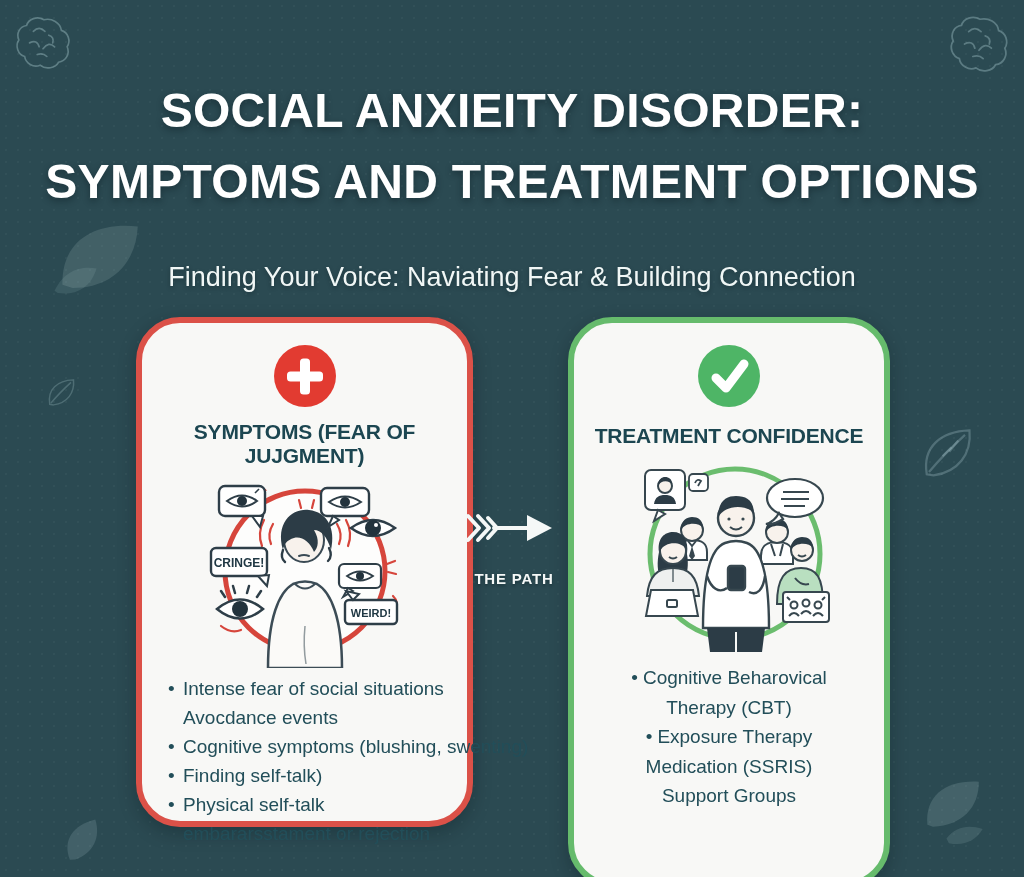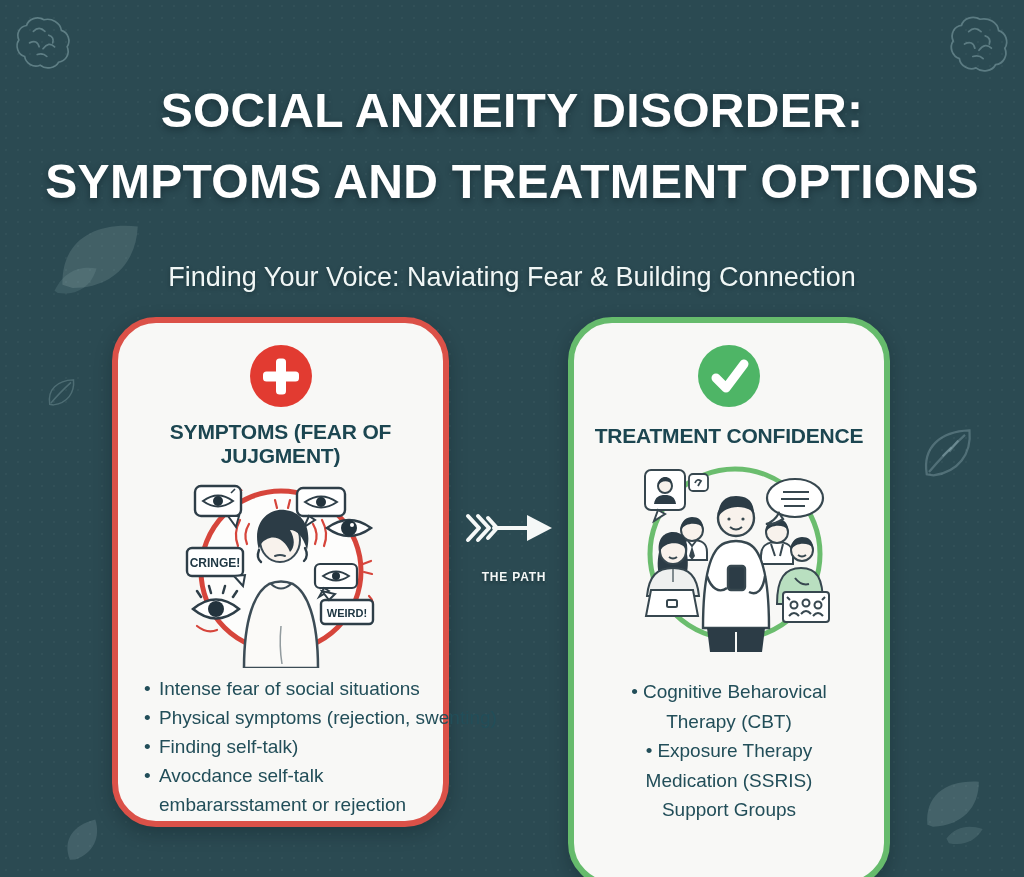--- a/index.html
+++ b/index.html
@@ -24,49 +24,49 @@
     text-shadow:0 2px 4px rgba(8,24,30,0.35);
     margin-top:38px;
   }
 
   
   .card{
     position:absolute;top:317px;box-sizing:border-box;
     background:#f8f8f6;border-radius:44px;
     box-shadow:0 6px 18px rgba(5,18,22,0.28);
   }
-  .card.red{left:112px;width:337px;height:510px;border:6px solid #db5148;}
+  .card.red{left:136px;width:337px;height:510px;border:6px solid #db5148;}
   .card.green{left:568px;width:322px;height:570px;border:6px solid #66bb6c;}
   .circle-badge{
     width:62px;height:62px;border-radius:50%;margin:22px auto 0;
     display:flex;align-items:center;justify-content:center;
   }
   .circle-badge.red{background:#e23b31;}
   .circle-badge.green{background:#4eb566;}
   .card-heading{
     margin:13px 6px 0;text-align:center;
     font-size:21px;font-weight:bold;color:#1c4651;letter-spacing:-0.2px;
   }
   .card.green .card-heading{margin-top:17px;}
   .illus{display:block;margin:8px auto 0;}
 
   .list{color:#224e59;font-size:19px;}
   .card.red .list{margin:6px 0 0 26px;line-height:29px;white-space:nowrap;text-align:left;}
   .card.red .li{display:flex;}
   .card.red .b{width:15px;flex:none;}
-  .card.green .list{margin-top:23px;text-align:center;line-height:29.5px;}
+  .card.green .list{margin-top:9px;text-align:center;line-height:29.5px;}
   .card.green .li{display:block;}
   .card.green .b{margin-right:5px;}
   .card.green .b:empty{display:none;}
 
   
   .path-arrow{position:absolute;left:464px;top:508px;}
   .path-label{
     position:absolute;left:459px;top:570px;width:110px;text-align:center;
-    color:#f5f8f7;font-size:12px;font-weight:bold;letter-spacing:0.8px;
+    color:#f5f8f7;font-size:15px;font-weight:bold;letter-spacing:0.8px;
     text-shadow:0 2px 3px rgba(8,24,30,0.4);
   }
 </style>
 </head>
 <body>
 
 <div id="stage">
 
   <svg class="deco" style="left:14px;top:12px" width="58" height="58" viewBox="0 0 60 60">
     <g fill="none" stroke="rgba(165,198,203,0.42)" stroke-width="1.7" stroke-linecap="round">
@@ -205,30 +205,34 @@
           <path d="M102,121 l4,-6"></path>
       </g>
     </svg>
 
     <div class="list">
       <div class="li">
           <span class="b">•</span>
           <span>Intense fear of social situations</span>
         </div>
       <div class="li">
+          <span class="b"></span>
+          <span>Avocdance events</span>
+        </div>
+      <div class="li">
           <span class="b">•</span>
-          <span>Physical symptoms (rejection, swenting)</span>
+          <span>Cognitive symptoms (blushing, swenting)</span>
         </div>
       <div class="li">
           <span class="b">•</span>
           <span>Finding self-talk)</span>
         </div>
       <div class="li">
           <span class="b">•</span>
-          <span>Avocdance self-talk</span>
+          <span>Physical self-talk</span>
         </div>
       <div class="li">
           <span class="b"></span>
           <span>embararsstament or rejection</span>
         </div>
     </div>
   </div>
 
   <svg class="path-arrow" width="90" height="40" viewBox="0 0 90 40">
     <g stroke="#f5f8f7" stroke-width="4" fill="none" stroke-linecap="round" stroke-linejoin="round">

